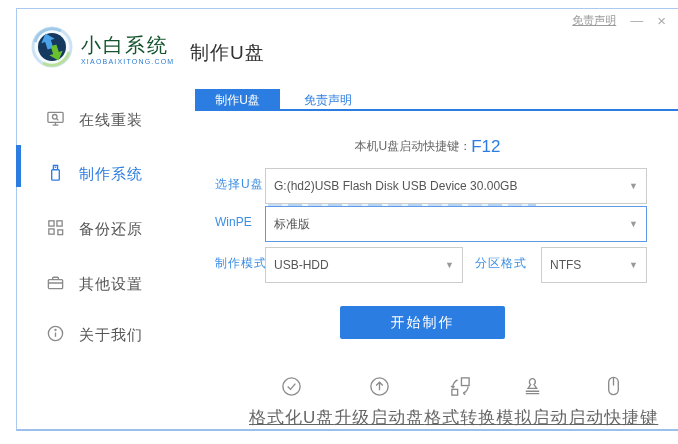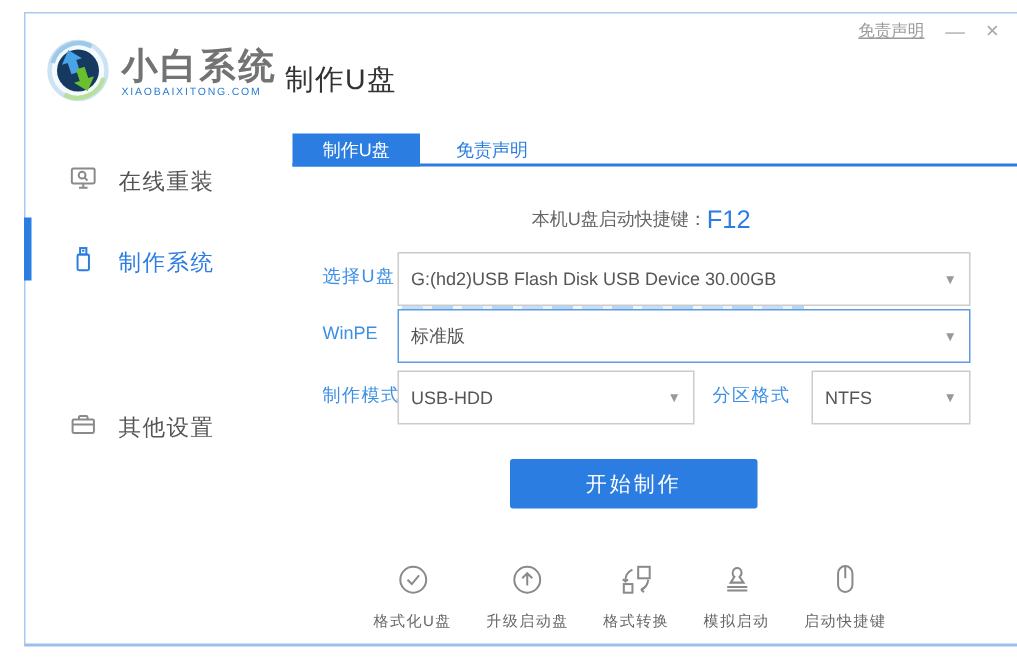--- a/index.html
+++ b/index.html
@@ -6,21 +6,21 @@
   html,body { width:678px; height:444px; background:#fff; font-family:"Liberation Sans", sans-serif; overflow:hidden; }
   .stage { position:relative; width:678px; height:444px; background:#fff; }
   .window { position:absolute; left:16px; top:8px; width:665px; height:423px; background:#fff;
             border:1px solid #aac9ef; border-bottom:2px solid #9cc0ec; }
 
   
   .win-controls { position:absolute; top:4px; right:14px; display:flex; align-items:center; gap:14px; }
   .disclaimer { font-size:11px; color:#9a9a9a; text-decoration:underline; cursor:pointer; }
   .ctrl { font-size:13px; color:#aaa; cursor:pointer; line-height:13px; }
   .logo { position:absolute; left:14px; top:17px; display:flex; align-items:center; gap:8px; }
-  .logo-text .name { font-size:24px; font-weight:bold; color:#737373; letter-spacing:2px; line-height:22px; }
+  .logo-text .name { font-size:20px; font-weight:normal; color:#14532d; letter-spacing:2px; line-height:22px; }
   .logo-text .domain { font-size:7px; color:#2a7cd4; letter-spacing:1.2px; margin-top:2px; }
   .page-title { position:absolute; left:173px; top:31px; font-size:19px; color:#333; letter-spacing:1px; }
 
   
   .side-item { position:absolute; left:29px; display:flex; align-items:center; gap:14px; cursor:pointer; color:#555; }
   .side-item .lbl { font-size:15px; letter-spacing:1px;font-family:Liberation Mono, monospace; }
   .side-item svg { stroke:#8a8a8a; }
   .side-item.active { color:#2b7de1; }
   .side-item.active svg { stroke:#2b7de1; }
   .active-bar { position:absolute; left:-1px; top:136px; width:5px; height:42px; background:#2b7de1; }
@@ -47,21 +47,21 @@
               background:repeating-linear-gradient(90deg,#bcd8f4 0 14px,#e8f2fc 14px 20px,#a9cdf2 20px 34px,#eef6fd 34px 40px); opacity:.85; }
 
   .start-btn { position:absolute; left:323px; top:297px; width:165px; height:33px; background:#2b7de1; color:#fff;
                font-size:14px; letter-spacing:2px; display:flex; align-items:center; justify-content:center;
                cursor:pointer; border-radius:2px; }
 
   
   .toolbar { position:absolute; left:232px; top:366px; width:342px; display:flex; justify-content:space-between; }
   .tool { display:flex; flex-direction:column; align-items:center; gap:4px; cursor:pointer; }
   .tool svg { stroke:#8a8a8a; }
-  .tool .tl { font-size:10px; color:#666; letter-spacing:1px; white-space:nowrap; }
+  .tool .tl { font-size:17px; color:#666; letter-spacing:1px; white-space:nowrap;text-decoration:underline; }
 </style>
 </head>
 <body>
 
 <div class="stage">
   <div class="window">
 
     <div class="win-controls">
       <span class="disclaimer">免责声明</span>
       <span class="ctrl">—</span>
@@ -105,31 +105,52 @@
       <span>
         <svg width="19" height="19" viewBox="0 0 20 20" fill="none" stroke-width="1.4">
           <rect x="6" y="7" width="8" height="11" rx="1"></rect>
           <rect x="7.8" y="2.5" width="4.4" height="4.5"></rect>
           <path d="M9.2 4.4 h1.6"></path>
         </svg>
       </span>
       <span class="lbl">制作系统</span>
     </div>
 
+    <div class="side-item" style="top:209px;">
+      <span>
+        <svg width="19" height="19" viewBox="0 0 20 20" fill="none" stroke-width="1.4">
+          <rect x="3" y="3" width="5.5" height="5.5"></rect>
+            <rect x="11.5" y="3" width="5.5" height="5.5"></rect>
+          <rect x="3" y="11.5" width="5.5" height="5.5"></rect>
+            <rect x="12.5" y="12.5" width="5" height="5"></rect>
+        </svg>
+      </span>
+      <span class="lbl">备份还原</span>
+    </div>
 
     <div class="side-item" style="top:264px;">
       <span>
         <svg width="19" height="19" viewBox="0 0 20 20" fill="none" stroke-width="1.4">
           <rect x="2.5" y="7" width="15" height="9.5" rx="1"></rect>
           <path d="M7 7 V5.5 a1 1 0 0 1 1 -1 h4 a1 1 0 0 1 1 1 V7 M2.5 10.5 h15"></path>
         </svg>
       </span>
       <span class="lbl">其他设置</span>
     </div>
 
+    <div class="side-item" style="top:315px;">
+      <span>
+        <svg width="19" height="19" viewBox="0 0 20 20" fill="none" stroke-width="1.4">
+          <circle cx="10" cy="10" r="7.5"></circle>
+            <path d="M10 9 v4.5"></path>
+            <circle cx="10" cy="6.3" r="0.5" fill="#8a8a8a"></circle>
+        </svg>
+      </span>
+      <span class="lbl">关于我们</span>
+    </div>
 
     <div class="tabs">
       <div class="tab active">制作U盘</div>
       <div class="tab plain">免责声明</div>
     </div>
 
     <div class="hotkey">
       <span>本机U盘启动快捷键：</span><span class="key">F12</span>
     </div>
 

